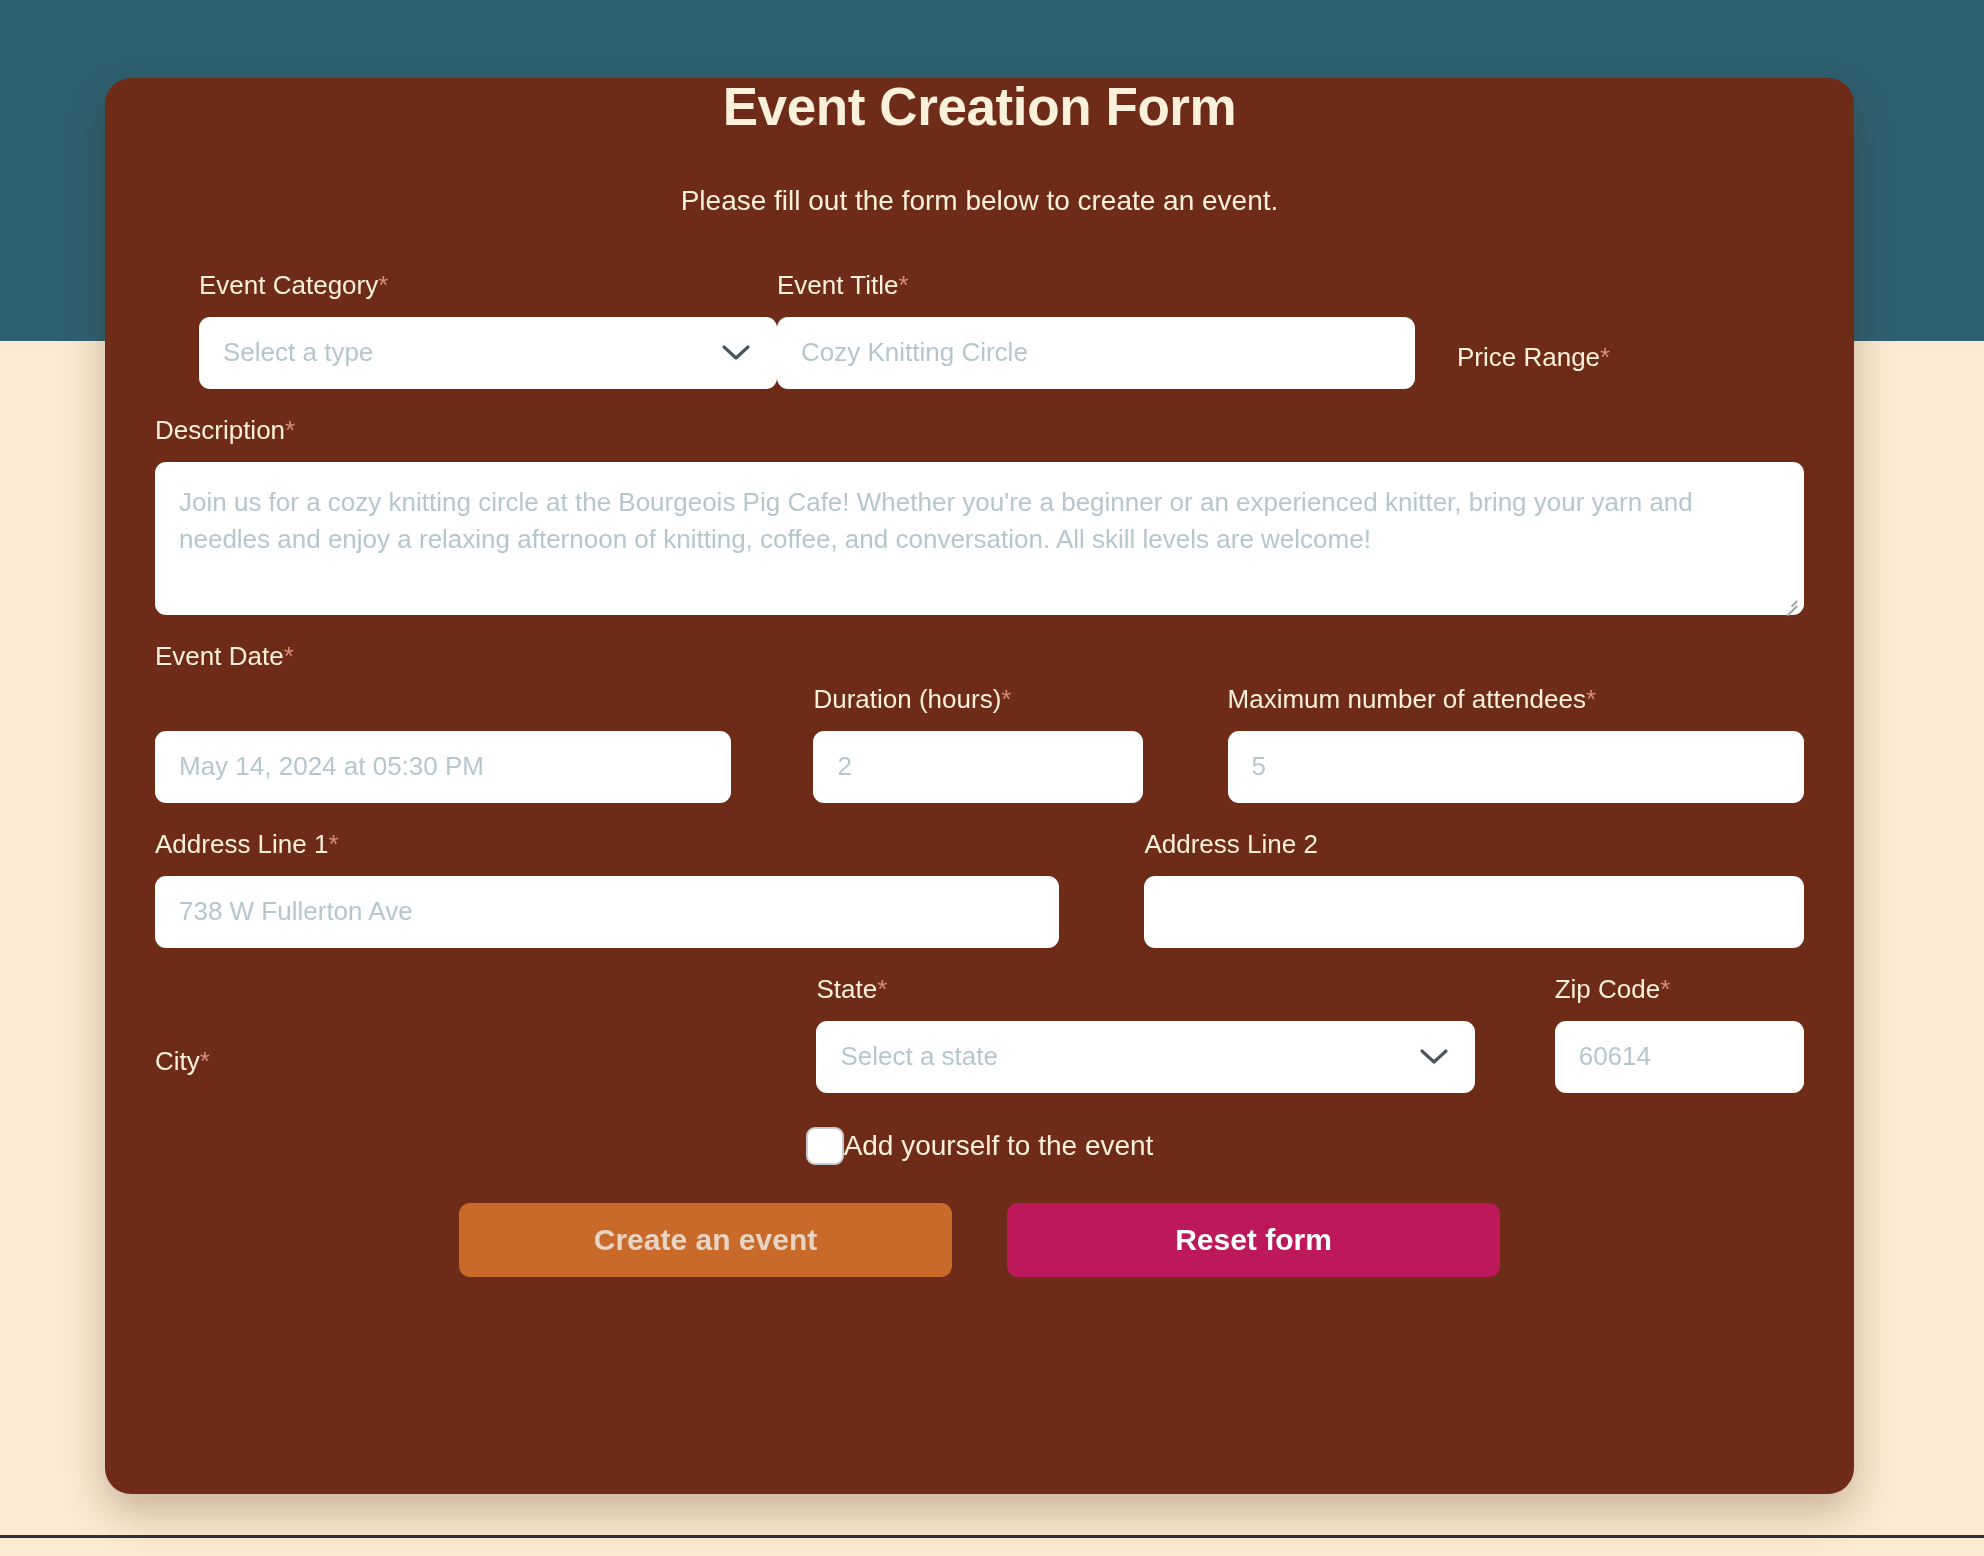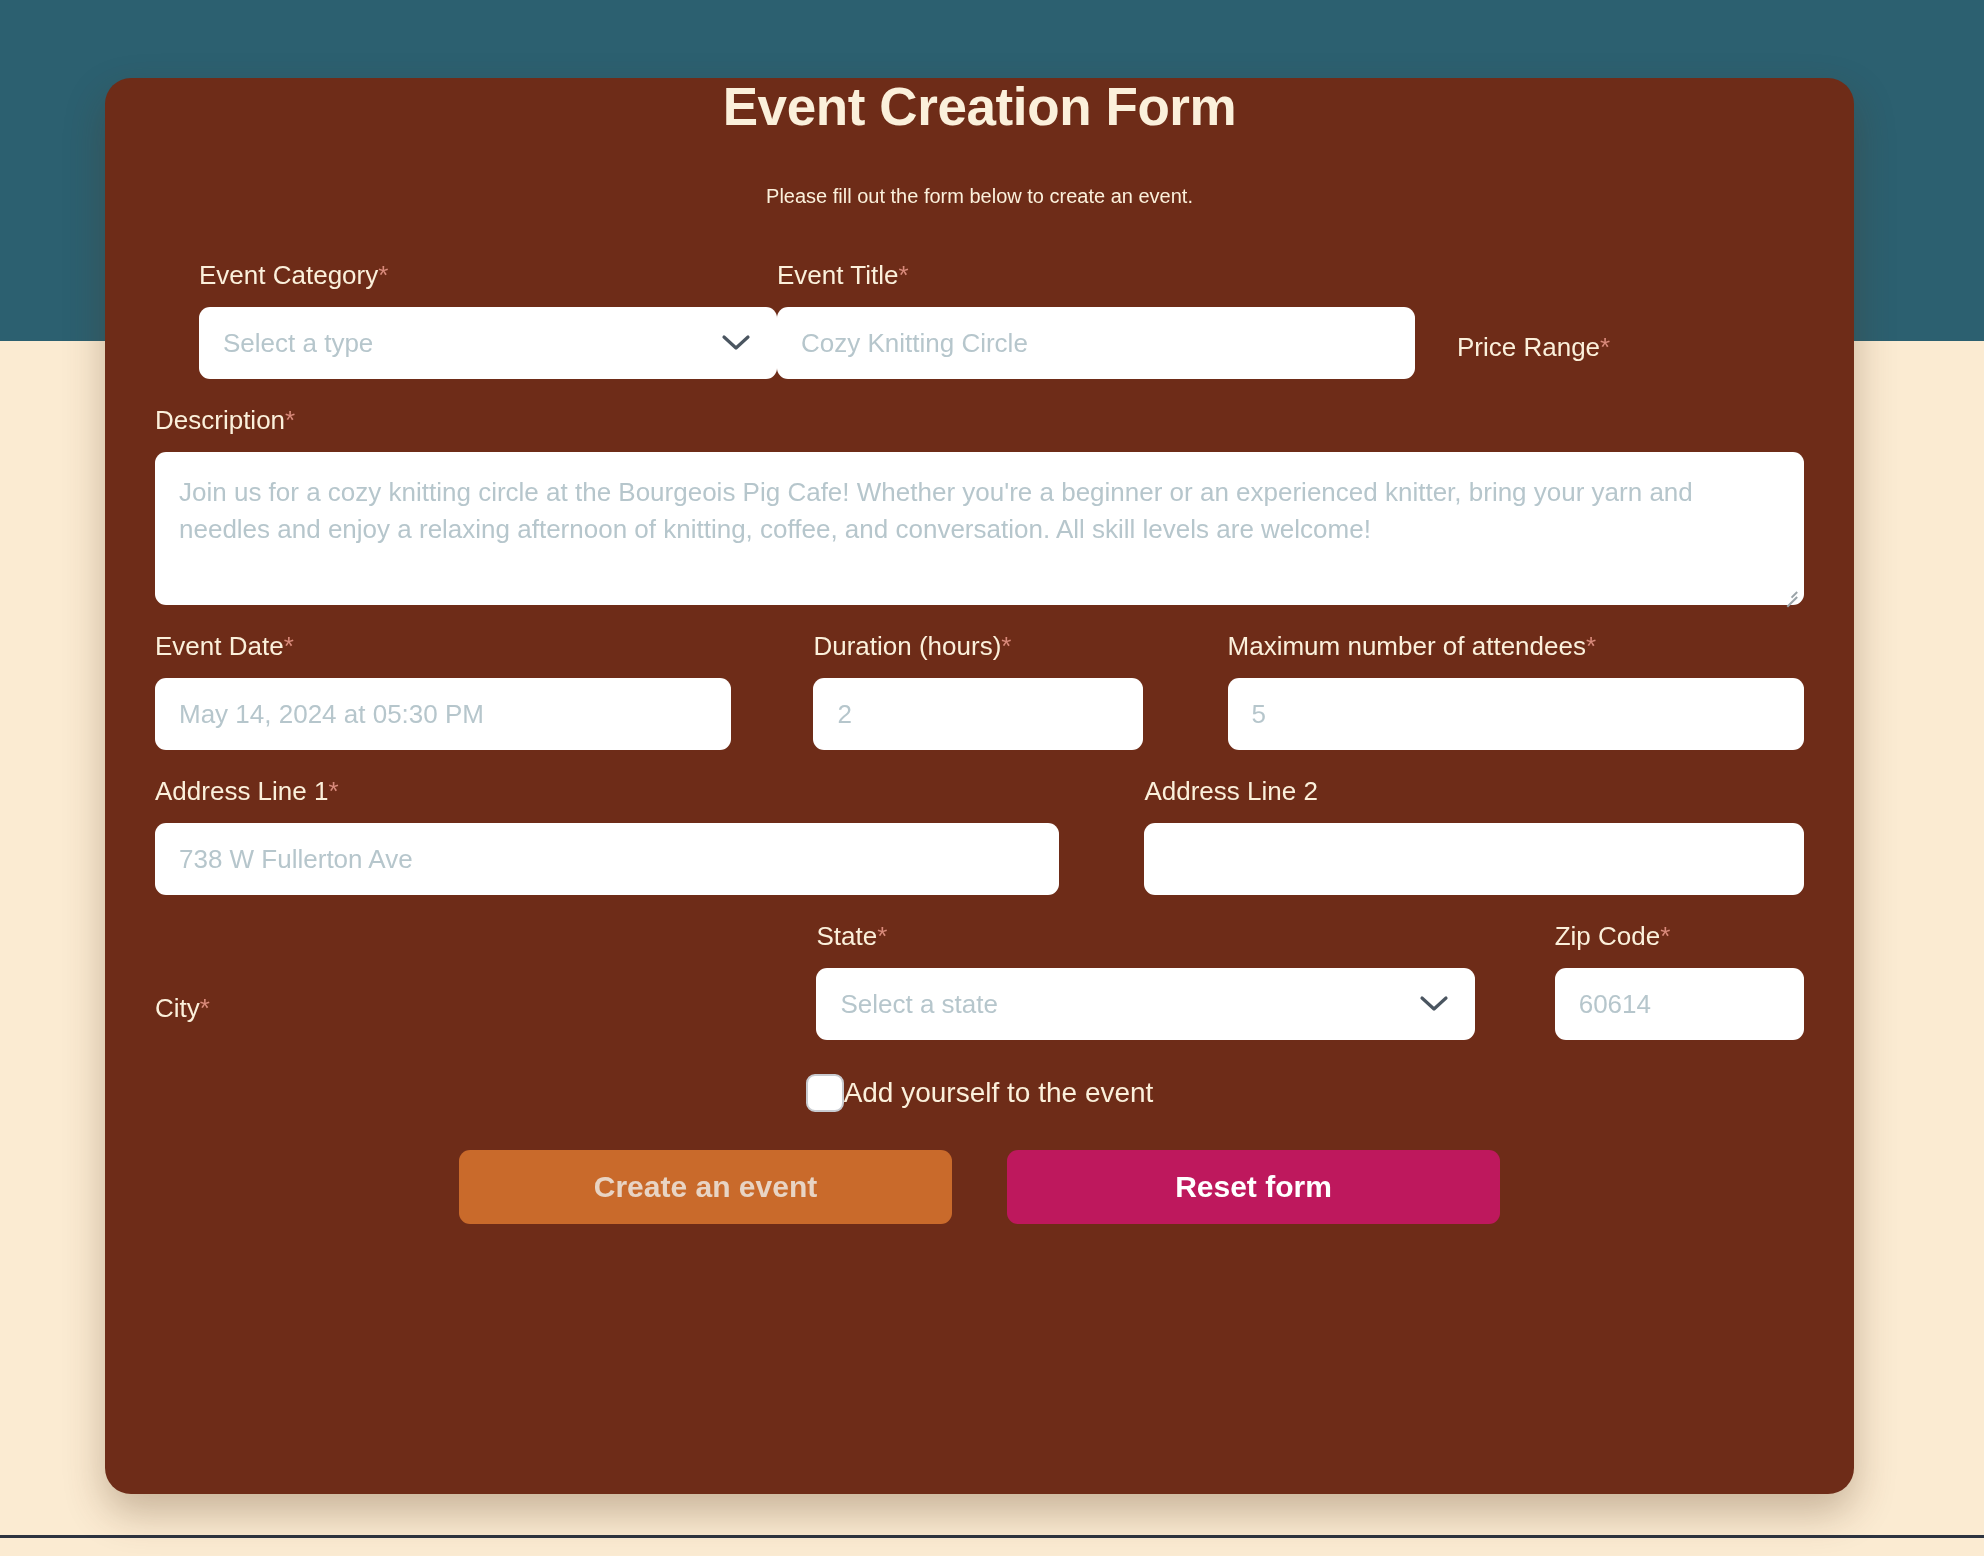--- a/index.html
+++ b/index.html
@@ -63,21 +63,21 @@
     text-align: center;
     color: #FBF0DB;
     font-size: 53px;
     font-weight: 700;
     letter-spacing: -0.4px;
     line-height: 1.1;
   }
   .card-subtitle {
     text-align: center;
     color: #FBF0DB;
-    font-size: 20px;
+    font-size: 28px;
     font-weight: 400;
     padding-top: 48px;
     line-height: 1.2;
   }
 
   
   .form-area {
     padding-top: 52px;
   }
 
@@ -129,21 +129,21 @@
     line-height: 0;
   }
 
   
   .w-event-title   { width: 638px; }
   .w-event-cat     { width: 578px; margin-left: 44px; }
   .w-price         { width: 322px; margin-left: 42px; }
 
   .w-desc          { width: 100%; }
 
-  .w-event-date    { width: 578px; }
+  .w-event-date    { width: 578px; gap: 43px; }
   .w-duration      { width: 330px; margin-left: 82px; }
   .w-max-att       { width: 578px; margin-left: 85px; }
 
   .w-addr1         { width: 905px; }
   .w-addr2-wrap    { width: 660px; margin-left: 85px; }
 
   .w-city          { width: 578px; }
   .w-state         { width: 660px; margin-left: 85px; }
   .w-zip           { width: 250px; margin-left: 80px; }
 

